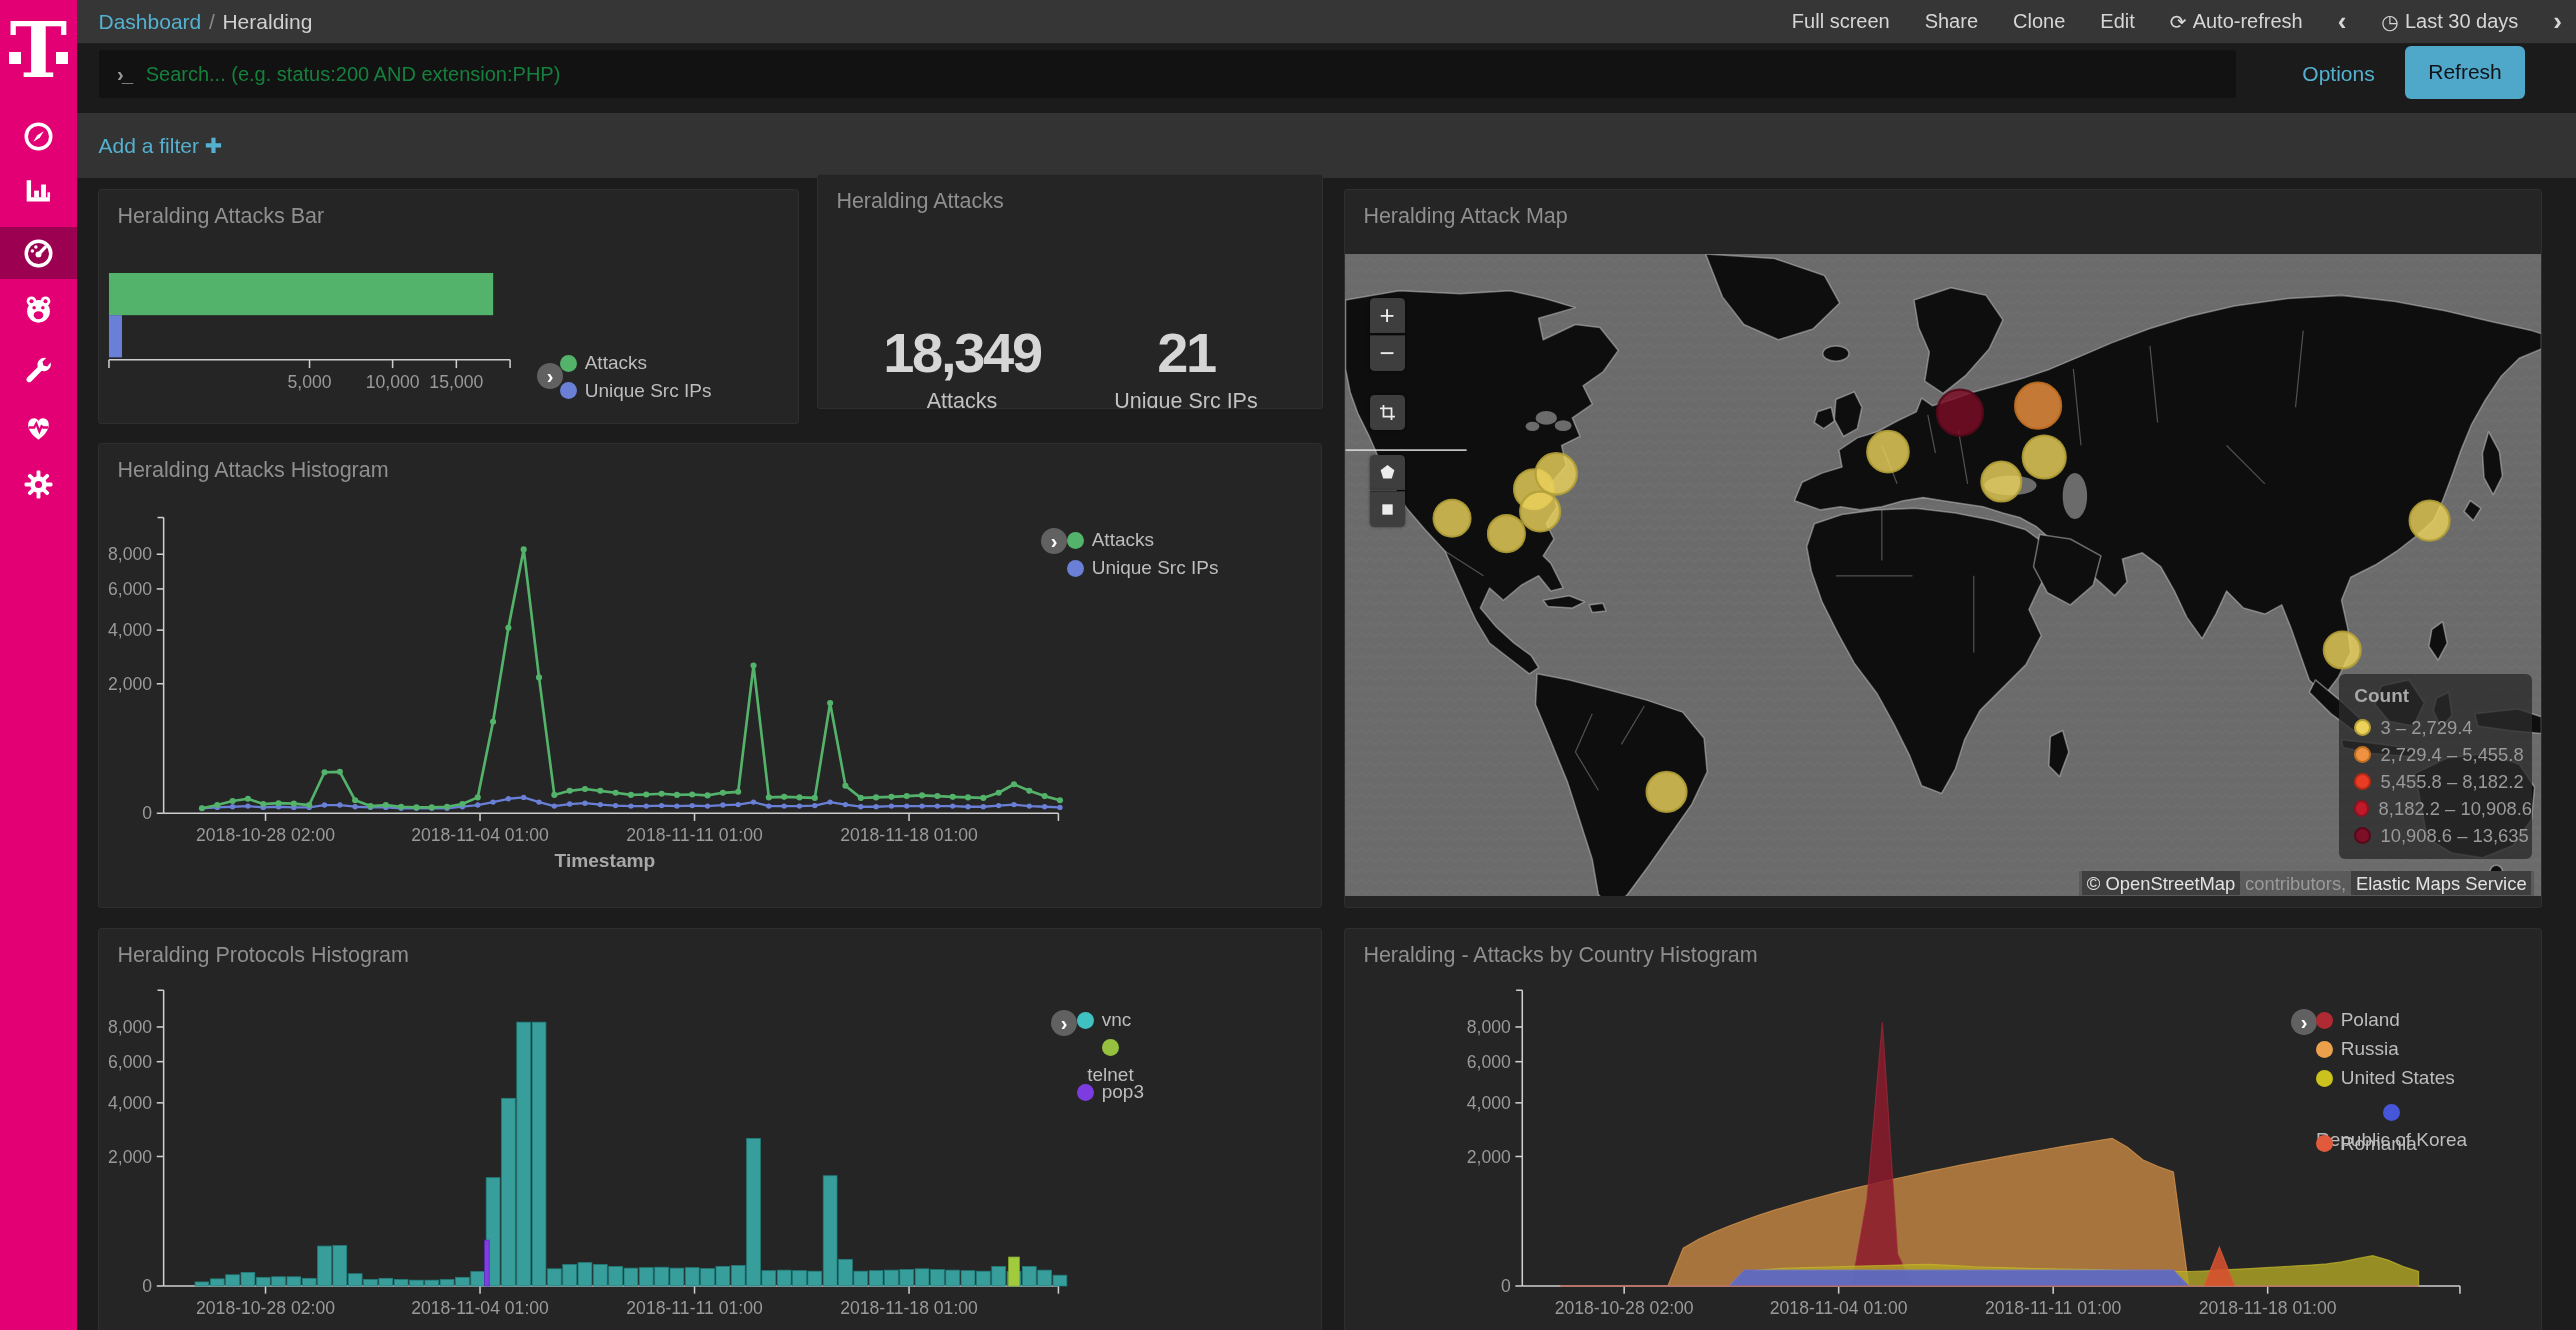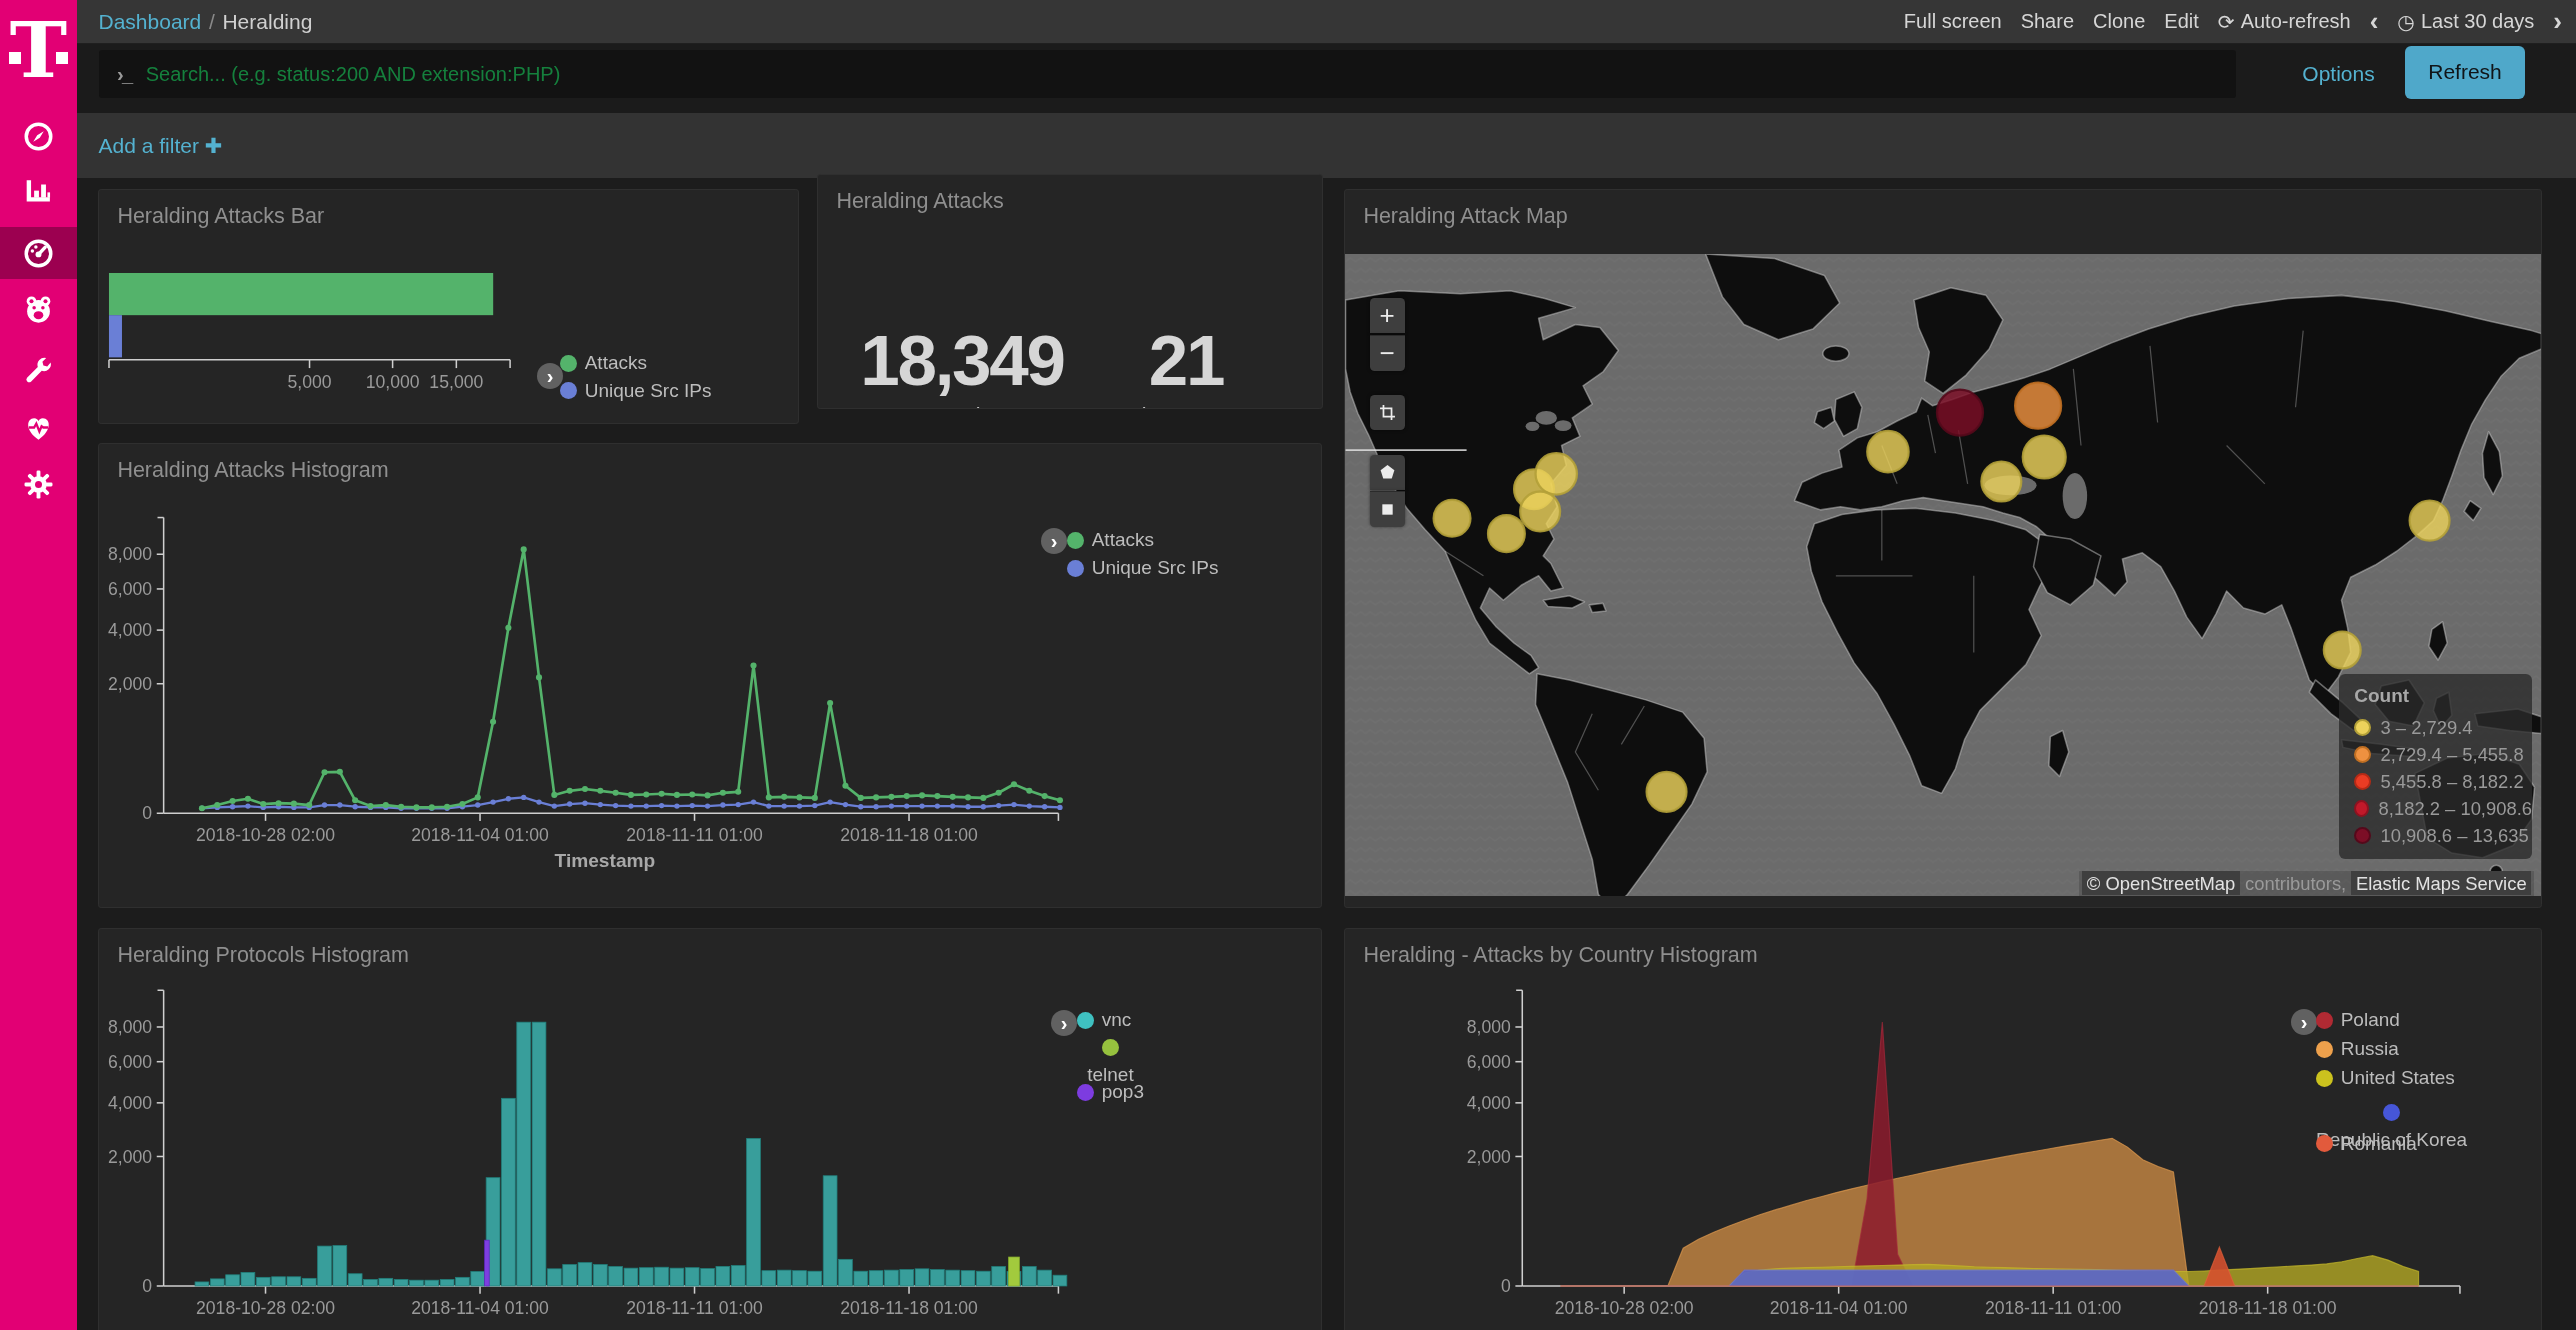--- a/index.html
+++ b/index.html
@@ -14,21 +14,21 @@
   .nav-item{position:absolute;left:0;width:77px;height:52px;display:flex;align-items:center;justify-content:center;cursor:pointer;}
   .nav-item.active{background:#9c0050;}
   .nav-item svg{width:35px;height:35px;}
   
   .topbar{position:absolute;left:77px;top:0;width:2499px;height:44px;background:#363636;
           display:flex;align-items:center;border-bottom:1.5px solid #1f1f1f;box-sizing:border-box;}
   .crumbs{margin-left:21.5px;font-size:21px;}
   .crumb-link{color:#54b2d0;cursor:pointer;}
   .crumb-sep{color:#8a8a8a;margin:0 7.7px;}
   .crumb-cur{color:#d0d0d0;}
-  .top-actions{margin-left:auto;display:flex;align-items:center;gap:19px;padding-right:14px;font-size:20px;color:#d6d6d6;}
+  .top-actions{margin-left:auto;display:flex;align-items:center;gap:35px;padding-right:14px;font-size:20px;color:#d6d6d6;}
   .top-actions .itm{cursor:pointer;white-space:nowrap;display:flex;align-items:center;gap:6.1px;}
   .dj{font-family:"DejaVu Sans",sans-serif;}
   .chev{font-size:26px;line-height:15.3px;font-weight:bold;}
   .searchrow{position:absolute;left:77px;top:44px;width:2499px;height:69px;background:#1b1b1b;}
   .searchbox{position:absolute;left:21.5px;top:6.1px;width:2137px;height:48px;background:#121212;border-radius:3.1px;
              display:flex;align-items:center;padding:0 18.4px;box-sizing:border-box;gap:14px;}
   .sprompt{color:#9a9a9a;font-size:20px;font-weight:bold;letter-spacing:-1.5px;}
   .splaceholder{color:#15803d;font-size:20px;}
   .options{position:absolute;left:2208px;top:6.1px;width:107px;height:48px;line-height:48px;text-align:center;
            color:#54b2d0;font-size:21px;cursor:pointer;}
@@ -45,21 +45,21 @@
   .axline{stroke:#cfcfcf;stroke-width:2;fill:none;}
   
   .leg{position:absolute;}
   .leg-row{display:flex;align-items:center;gap:7.7px;height:20px;cursor:pointer;}
   .leg-dot{width:17px;height:17px;border-radius:50%;flex:0 0 17px;}
   .leg-lab{font-size:19px;color:#bdbdbd;white-space:nowrap;}
   .leg-chevron{position:absolute;width:26px;height:26px;border-radius:50%;background:#616161;color:#fff;
                display:flex;align-items:center;justify-content:center;font-size:20px;font-weight:bold;cursor:pointer;}
   
   .metric-col{position:absolute;top:150px;width:230px;text-align:center;}
-  .metric-value{font-size:71px;font-weight:bold;color:#d6d6d6;letter-spacing:-2.3px;line-height:1.0;}
+  .metric-value{font-size:56px;font-weight:bold;color:#d6d6d6;letter-spacing:-2.3px;line-height:1.0;}
   .metric-label{font-size:21.5px;color:#c2c2c2;margin-top:7.7px;}
   
   .map-wrap{position:absolute;left:0px;top:64px;width:1197px;height:642px;background:#6b6b6b;overflow:hidden;}
   .map-ctl{position:absolute;left:24.5px;width:35px;height:35px;background:#3e3e3e;border-radius:4.6px;color:#ececec;
            display:flex;align-items:center;justify-content:center;font-size:26px;cursor:pointer;box-shadow:0 0 3.1px rgba(0,0,0,.5);}
   .map-ctl svg{width:23px;height:23px;}
   .map-legend{position:absolute;left:994px;top:420px;width:193px;background:rgba(42,42,42,.78);border-radius:6.1px;
               padding:10.7px 0 9.2px 15.3px;box-sizing:border-box;}
   .ml-title{font-size:19px;font-weight:bold;color:#a8a8a8;margin-bottom:7.7px;}
   .ml-row{display:flex;align-items:center;gap:9.2px;height:27px;}

